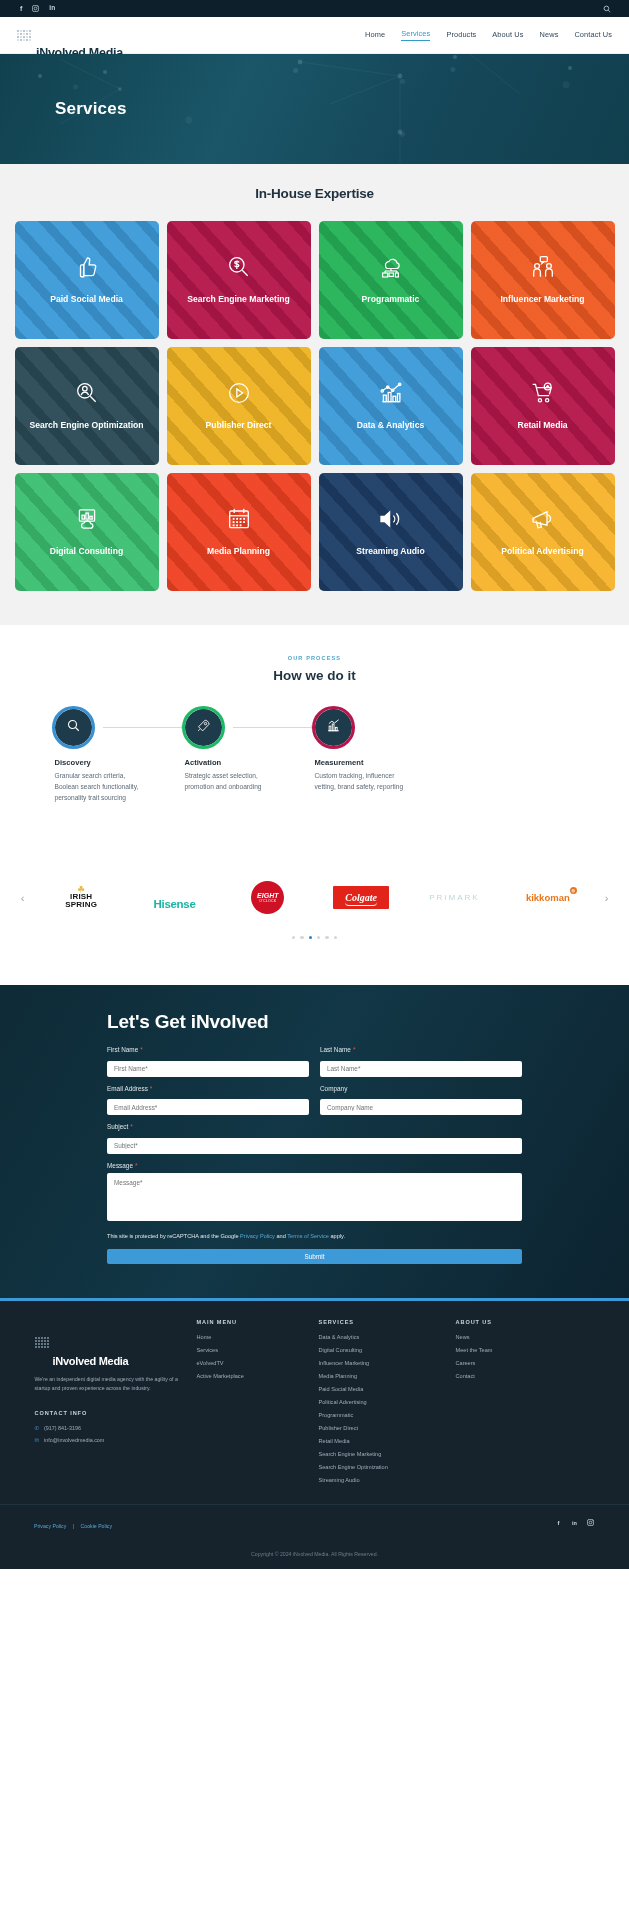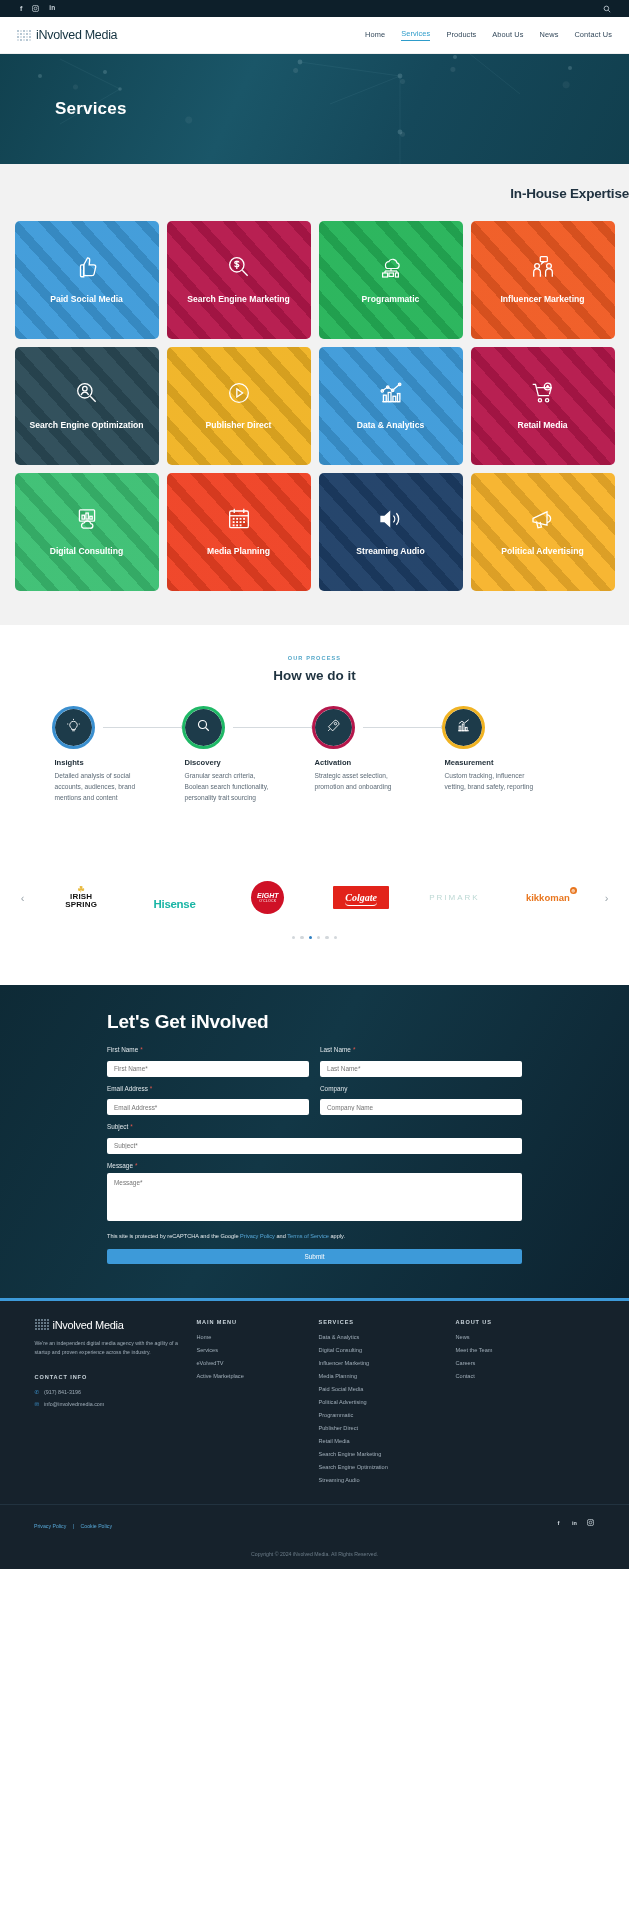--- a/index.html
+++ b/index.html
@@ -25,21 +25,21 @@
   
   .nav {
     height:37px; background:#fff; display:flex; align-items:center;
     justify-content:space-between; padding:0 17px;
     border-bottom:1px solid #f0f0f0;
   }
   .brand { display:flex; align-items:center; gap:5px; }
   .brand-dots { display:grid; grid-template-columns:repeat(5,2px); grid-auto-rows:2px; gap:1px; }
   .brand-dots i { display:block; width:2px; height:2px; border-radius:50%; background:#9fb6c6; }
   .brand-dots i.d { background:#cfdae2; }
-  .brand-name { font-size:12.5px; font-weight:400; letter-spacing:-.3px; color:#14323f; }
+  .brand-name { font-size:12.5px; font-weight:700; letter-spacing:-.3px; color:#14323f;margin-top:36px; }
   .nav-links { display:flex; align-items:center; gap:16px; }
   .nav-links a {
     font-size:7.4px; color:#33485a; text-decoration:none; letter-spacing:.1px;
     padding-bottom:2px;
   }
   .nav-links a.active { color:#2e9cca; border-bottom:1px solid #2e9cca; }
 
   
   .hero {
     height:110px; position:relative; overflow:hidden;
@@ -55,21 +55,21 @@
     display:flex; align-items:center;
   }
   .hero .lines { position:absolute; inset:0; opacity:.35; }
   .hero h1 {
     position:relative; font-size:17px; font-weight:700; color:#fff;
     margin-left:55px; letter-spacing:.2px;
   }
 
   
   .expertise { background:#f2f2f2; padding:22px 0 34px; }
-  .sec-title { text-align:right; font-size:13.5px; font-weight:700; color:#203240; letter-spacing:-.2px; }
+  .sec-title { text-align:center; font-size:13.5px; font-weight:700; color:#203240; letter-spacing:-.2px; }
   .grid {
     margin:20px auto 0; width:600px;
     display:grid; grid-template-columns:repeat(4,1fr); gap:8px;
   }
   .card {
     height:118px; border-radius:5px; position:relative; overflow:hidden;
     display:flex; flex-direction:column; align-items:center; justify-content:center;
     color:#fff; text-align:center;
   }
   .card .ph { position:absolute; inset:0; opacity:.22;
@@ -443,34 +443,20 @@
       </div>
 
     </div>
   </div>
 
   <div class="process">
     <div class="eyebrow">OUR PROCESS</div>
     <h2>How we do it</h2>
     <div class="steps">
 
-      <div class="step">
-        <div class="circle">
-          <span><svg width="15" height="15" viewBox="0 0 24 24" fill="none" stroke="#fff" stroke-width="1.4">
-                <path d="M9 16.5a6 6 0 1 1 6 0v1.8H9z"></path>
-                <line x1="9.8" y1="20.4" x2="14.2" y2="20.4"></line>
-                <line x1="12" y1="1.4" x2="12" y2="3.2"></line>
-                <line x1="3.6" y1="9.6" x2="1.8" y2="9.6"></line>
-                <line x1="22.2" y1="9.6" x2="20.4" y2="9.6"></line>
-              </svg></span>
-        </div>
-        <div class="connector"></div>
-        <h3>Insights</h3>
-        <p>Detailed analysis of social accounts, audiences, brand mentions and content</p>
-      </div>
 
       <div class="step">
         <div class="circle">
           <span><svg width="15" height="15" viewBox="0 0 24 24" fill="none" stroke="#fff" stroke-width="1.8">
                 <circle cx="10.4" cy="10.4" r="6.4"></circle>
                 <line x1="15.2" y1="15.2" x2="20.4" y2="20.4"></line>
               </svg></span>
         </div>
         <div class="connector"></div>
         <h3>Discovery</h3>

